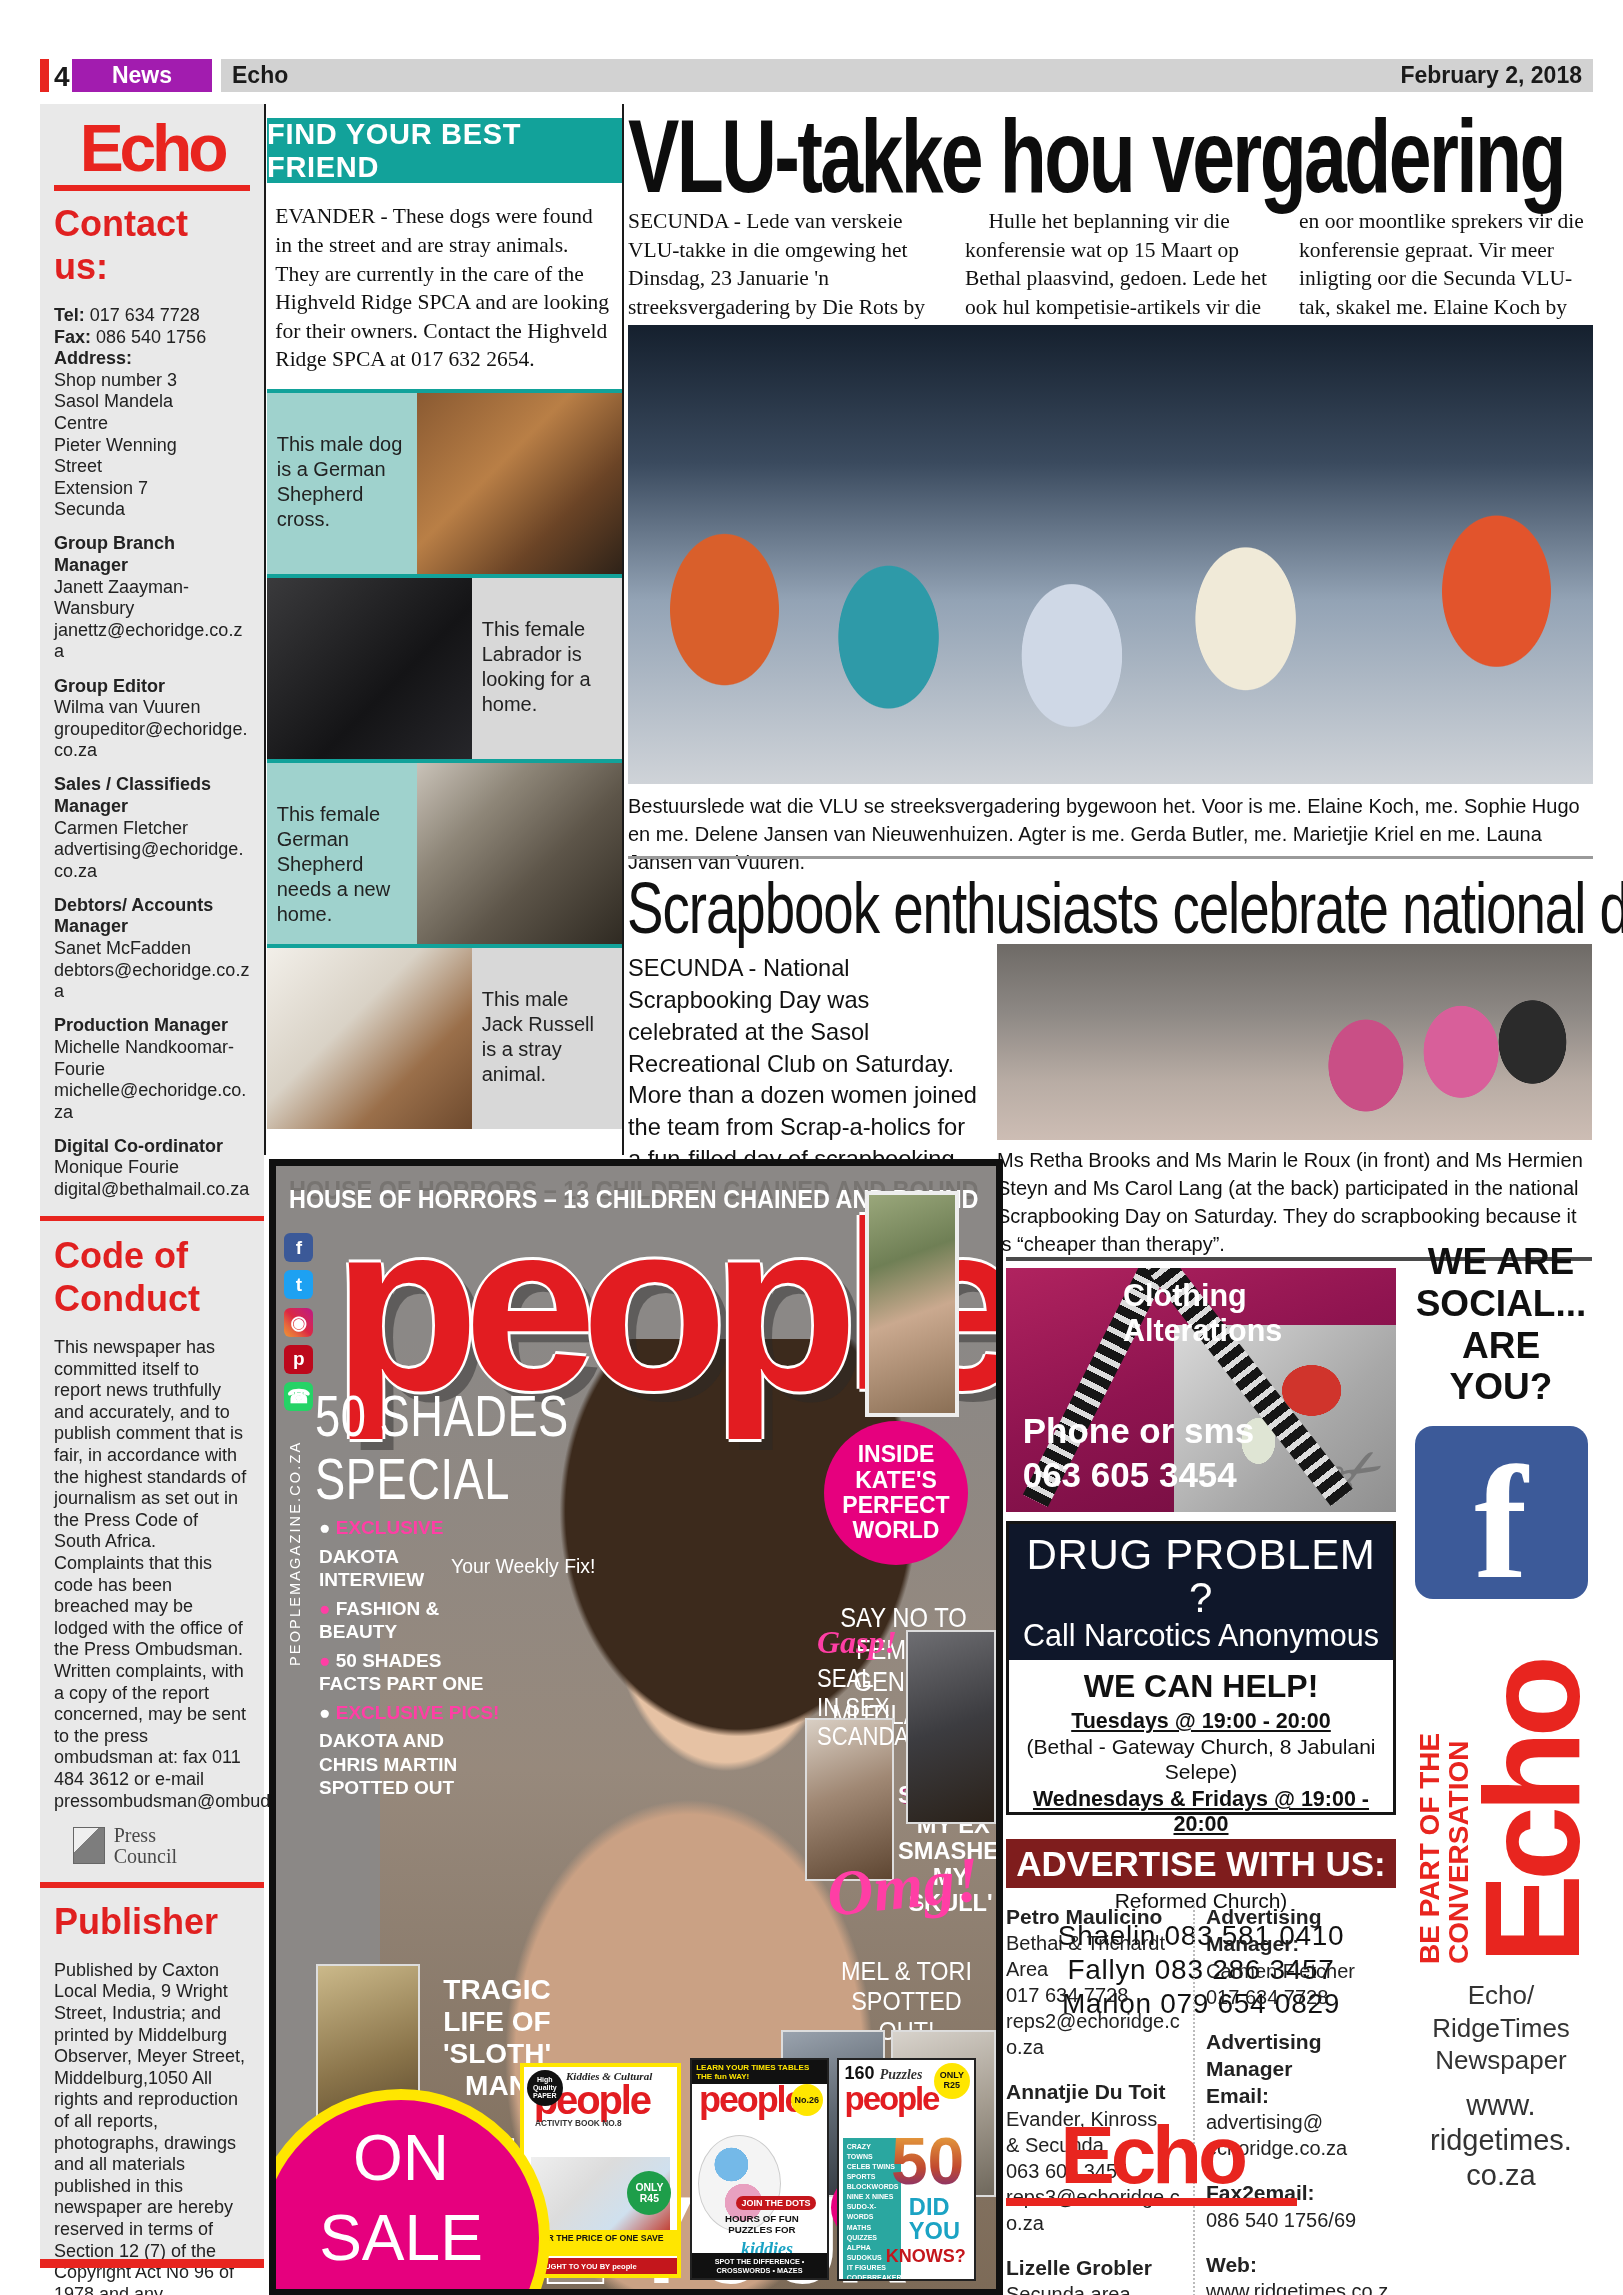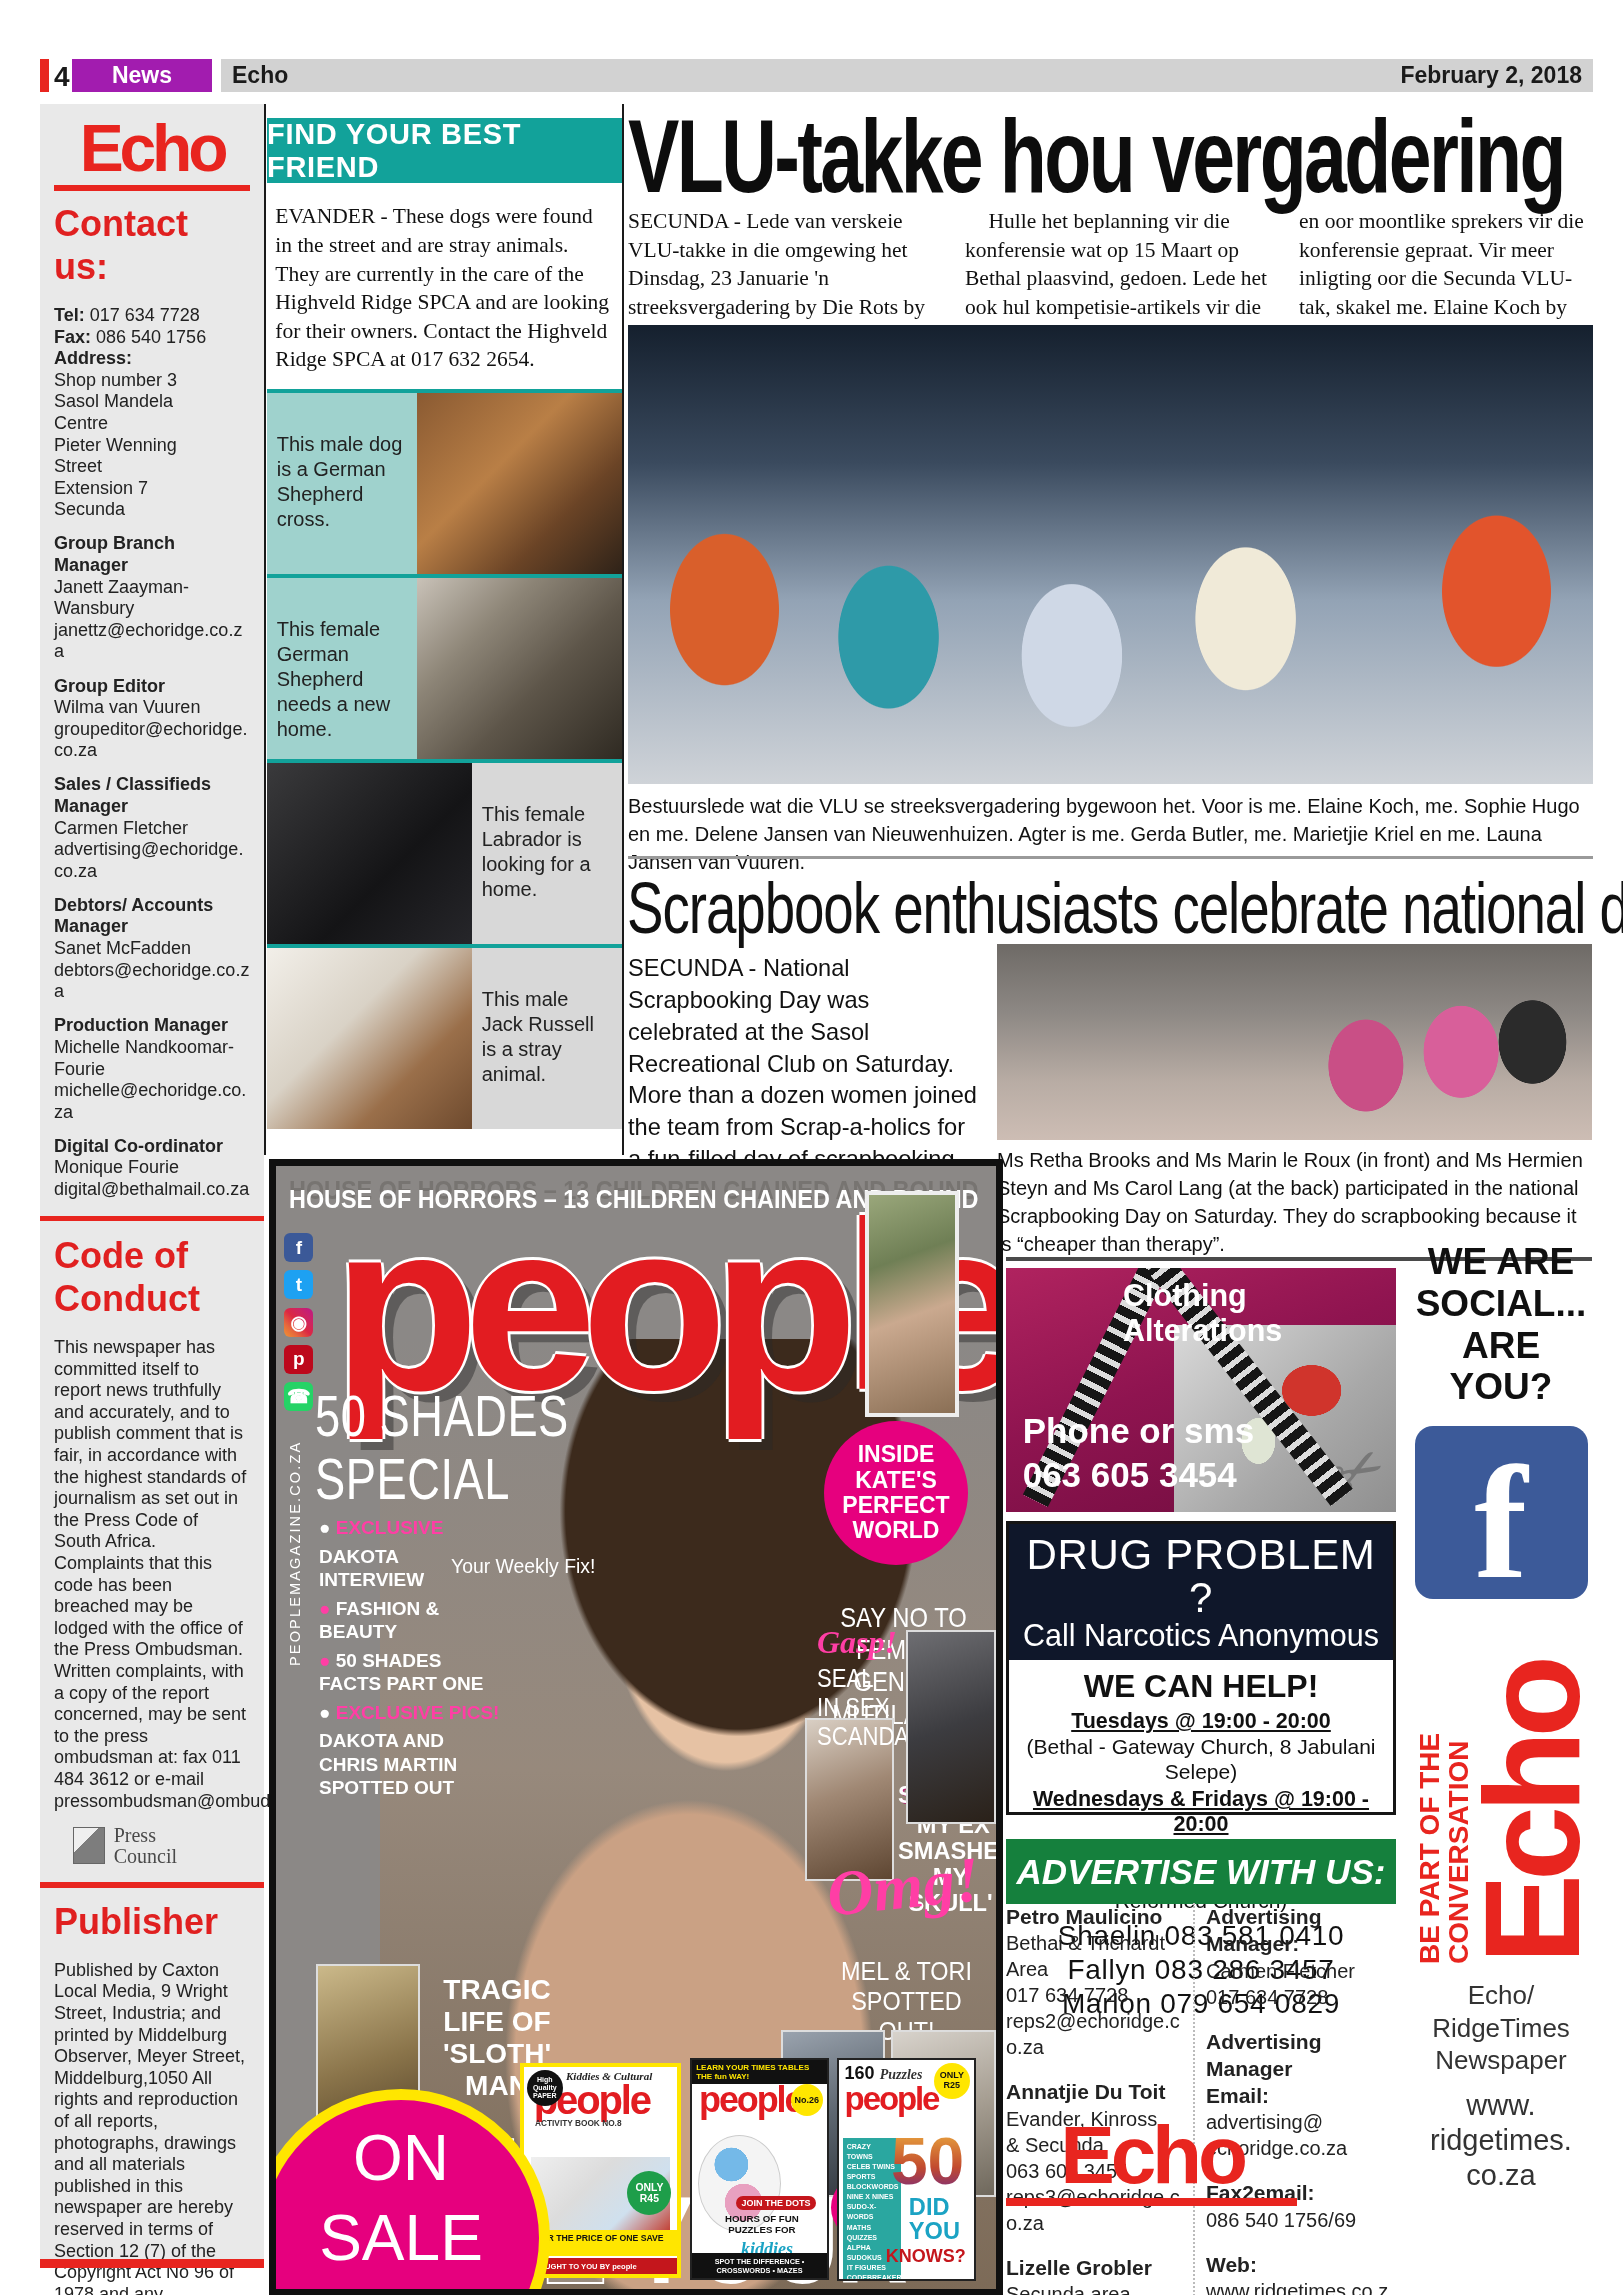--- a/index.html
+++ b/index.html
@@ -113,22 +113,22 @@
   .drug-head { background:#0f172a; color:#fff; text-align:center; padding:9.7px 4.2px 8.3px 4.2px; }
   .dh1 { font-size:42px; font-weight:400; letter-spacing:0.7px; line-height:1.02; }
   .dh2 { font-size:30.5px; font-weight:400; line-height:1.05; }
   .drug-body { text-align:center; padding:5.6px 7px 0 7px; color:#111; }
   .db-help { font-size:32px; font-weight:800; margin:2.8px 0 4.2px 0; }
   .db-sched { font-size:21.5px; font-weight:700; text-decoration:underline; }
   .db-loc { font-size:21px; margin-bottom:2.8px; line-height:1.2; }
   .db-names { font-size:28px; font-weight:400; letter-spacing:0.7px; line-height:1.22; margin-top:5.6px; }
 
   
-  .adv-banner { left:1006px; top:1839px; width:390px; height:65px; background:#15803d; color:#fff;
-                font-size:35px; font-weight:800; display:flex; align-items:center; justify-content:center;font-style:italic; }
+  .adv-banner { left:1006px; top:1839px; width:390px; height:49px; background:#7f1d1d; color:#fff;
+                font-size:35px; font-weight:800; display:flex; align-items:center; justify-content:center; }
   .adv-cols { left:1006px; top:1903px; width:390px; display:flex; }
   .adv-l { width:189px; padding-right:8.3px; border-right:2.1px dotted #bbb; }
   .adv-r { width:199px; padding-left:11px; }
   .adv-group { margin-bottom:18px; font-size:20px; line-height:1.3; color:#222; }
   .adv-name, .adv-label { font-weight:700; font-size:21px; }
   .adv-lines { word-break:break-word; }
   .adv-echo { left:1020px; top:2118px; width:264px; text-align:center; color:#e8251f;
               font-size:82px; font-weight:900; letter-spacing:-4.2px; line-height:.9; }
   .adv-echo-rule { left:1006px; top:2198px; width:291px; height:8.3px; background:#e8251f; }
 
@@ -368,28 +368,28 @@
     <div class="spca-head">FIND YOUR BEST FRIEND</div>
     <div class="spca-intro">EVANDER - These dogs were found in the street and are stray animals. They are currently in the care of the Highveld Ridge SPCA and are looking for their owners. Contact the Highveld Ridge SPCA at 017 632 2654.</div>
     <div class="spca-row">
       <div class="sp" style="display:flex;width:100%;">
         <div class="spca-cap cap-teal">This male dog is a German Shepherd cross.</div>
         <div class="spca-ph ph-dog1"></div>
       </div>
     </div>
     <div class="spca-row">
       <div style="display:flex;width:100%;">
+        <div class="spca-ph ph-dog2"></div>
+        <div class="spca-cap cap-gray">This female Labrador is looking for a home.</div>
+      </div>
+    </div>
+    <div class="spca-row">
+      <div style="display:flex;width:100%;">
         <div class="spca-cap cap-teal">This female German Shepherd needs a new home.</div>
         <div class="spca-ph ph-dog3"></div>
-      </div>
-    </div>
-    <div class="spca-row">
-      <div style="display:flex;width:100%;">
-        <div class="spca-ph ph-dog2"></div>
-        <div class="spca-cap cap-gray">This female Labrador is looking for a home.</div>
       </div>
     </div>
     <div class="spca-row">
       <div style="display:flex;width:100%;">
         <div class="spca-ph ph-dog4"></div>
         <div class="spca-cap cap-gray">This male Jack Russell is a stray animal.</div>
       </div>
     </div>
   </div>
 

